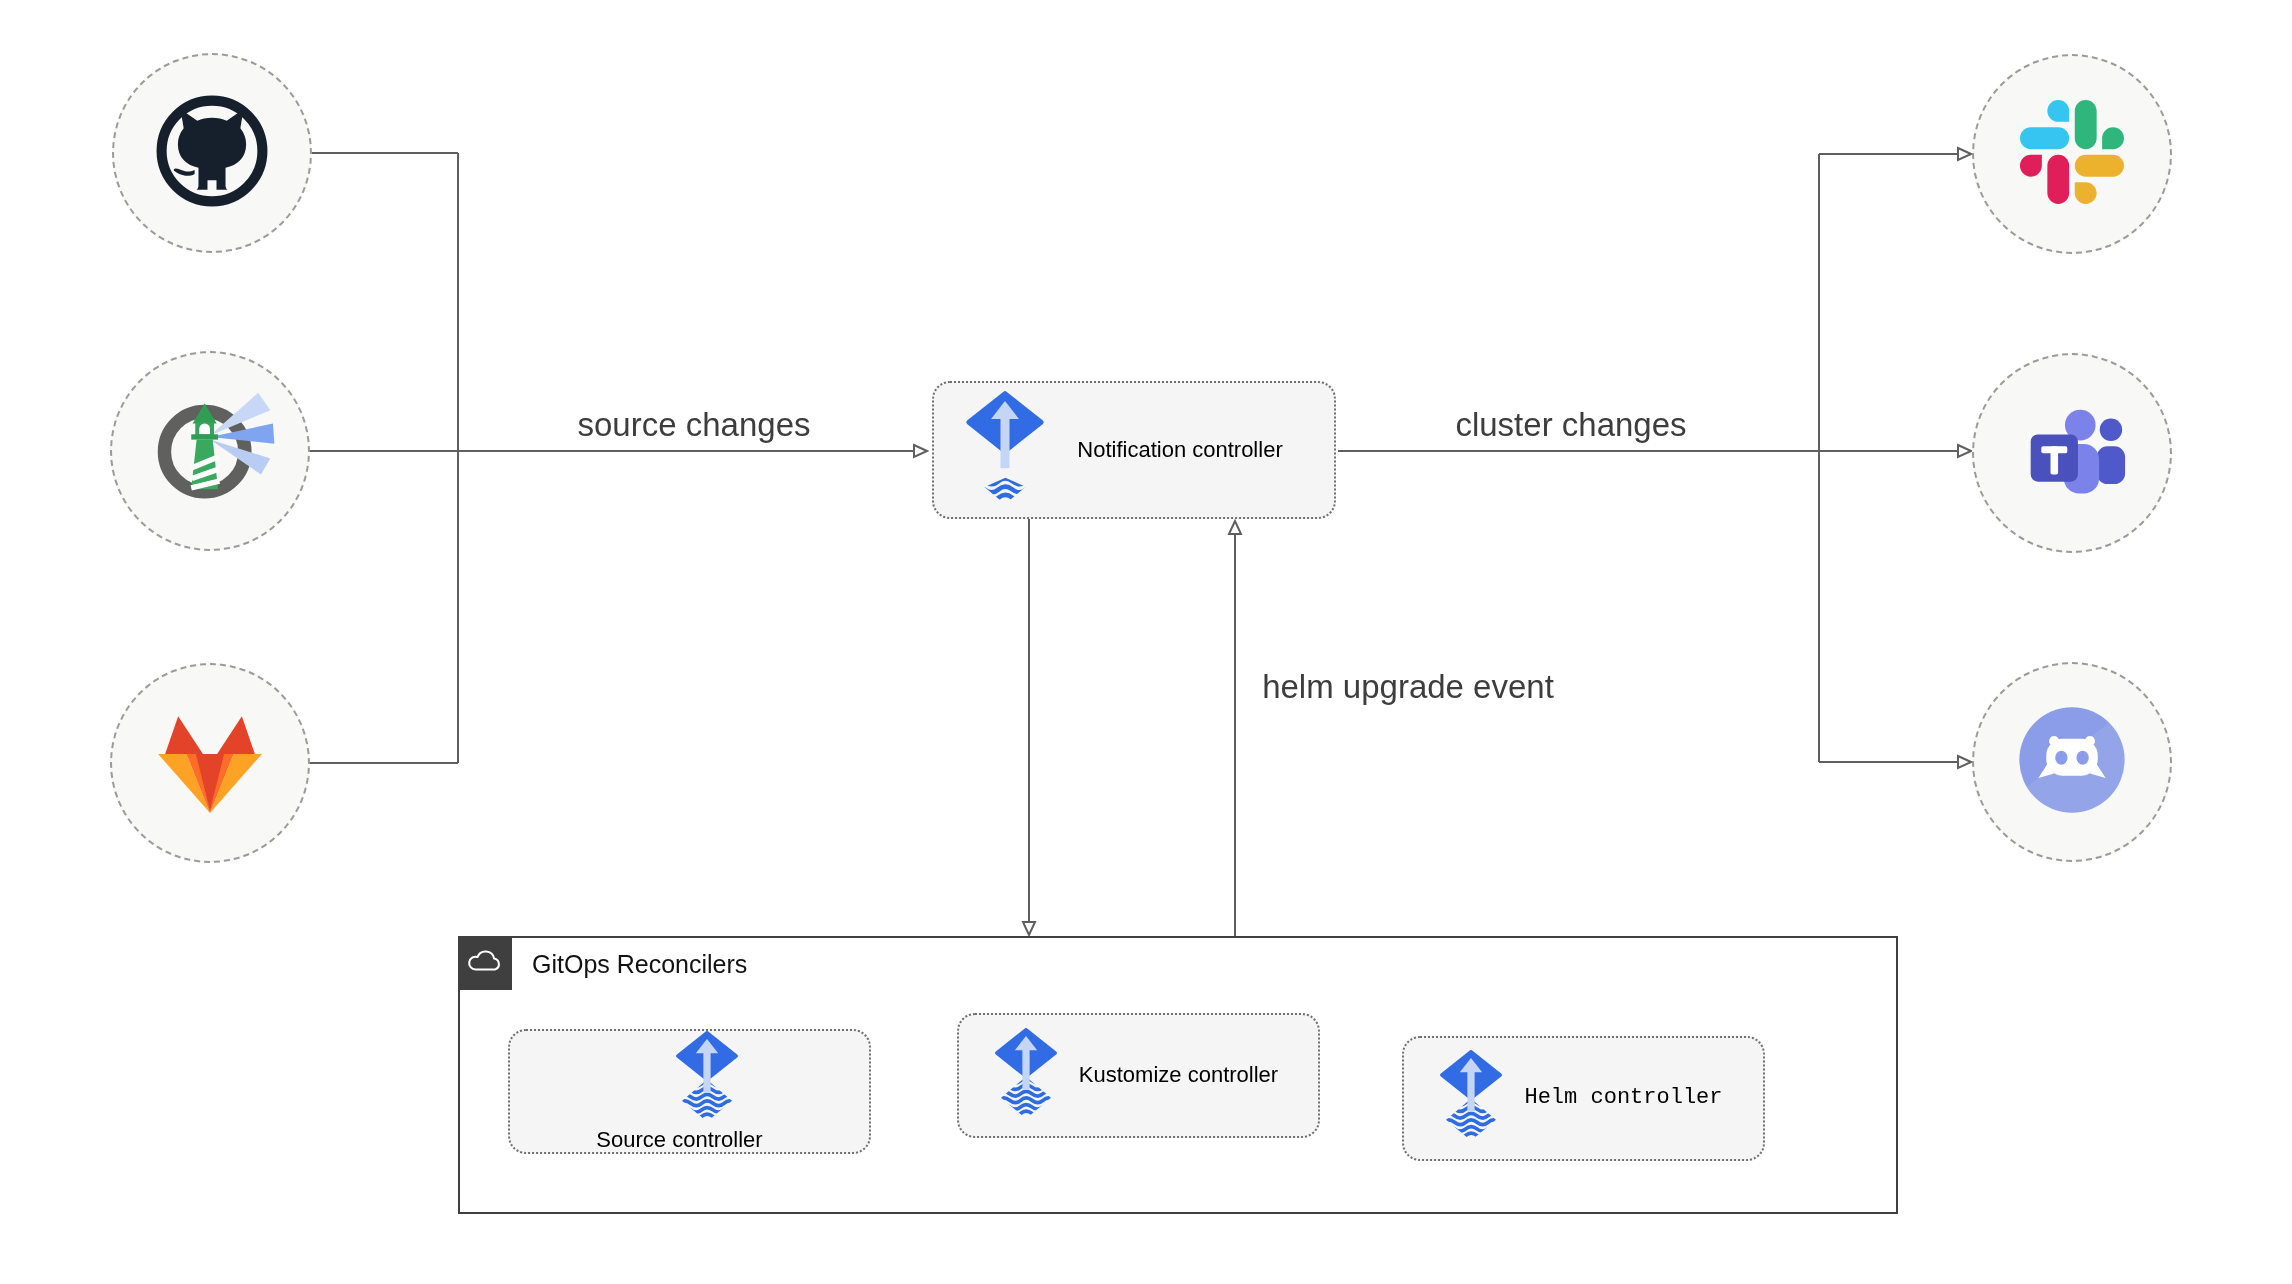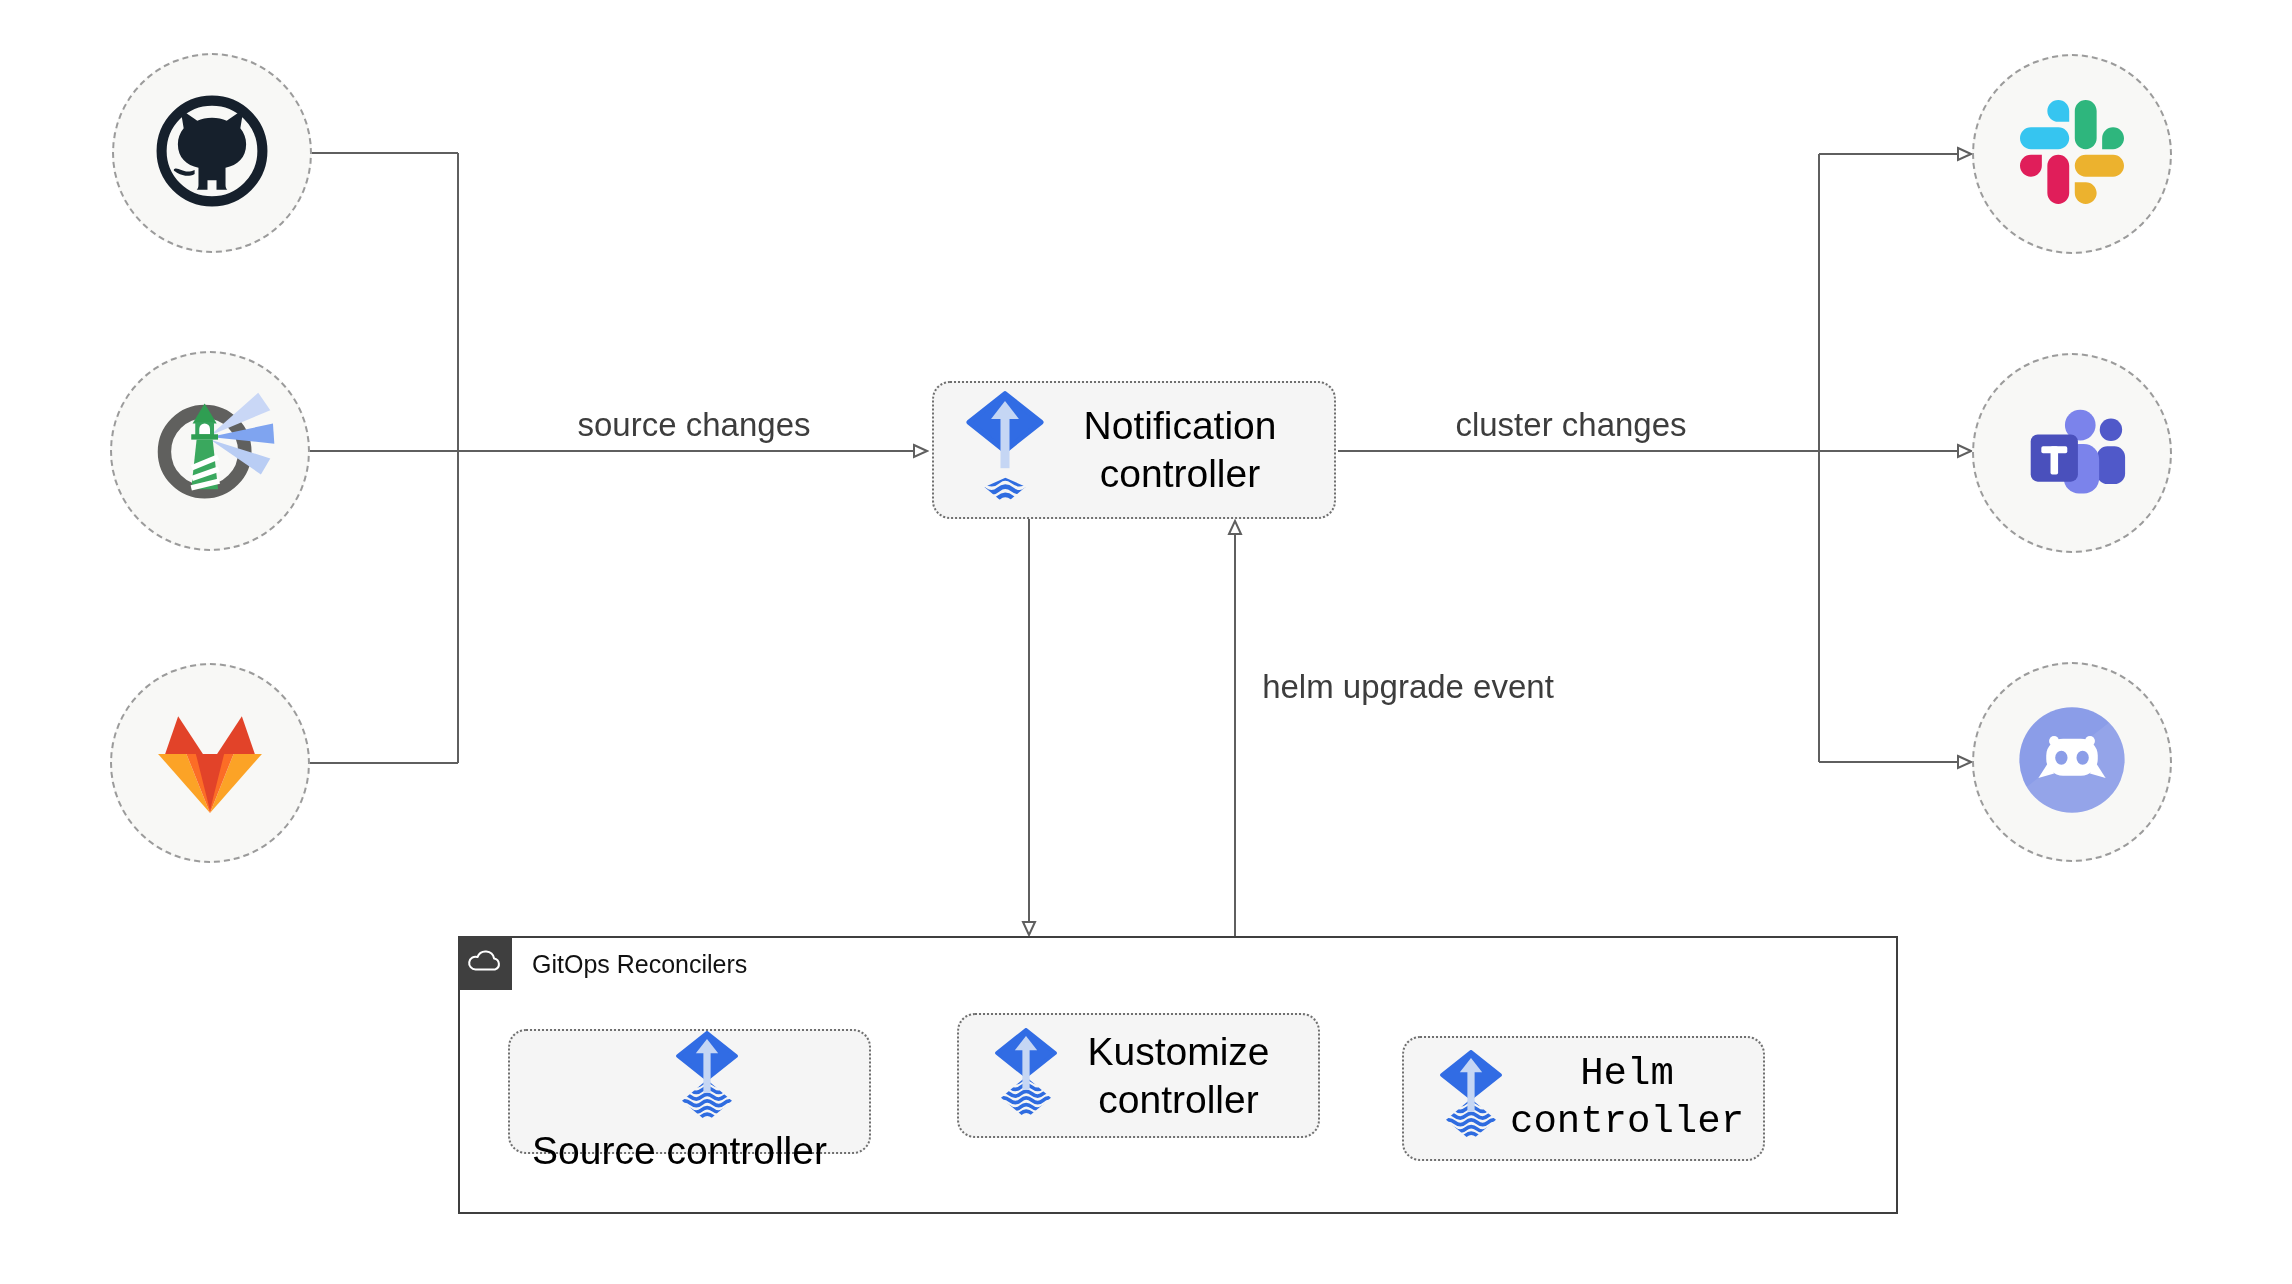--- a/index.html
+++ b/index.html
@@ -15,21 +15,21 @@
     border:2px dashed #9b9b9b;border-radius:50%;background:#f8f8f6;
     display:flex;align-items:center;justify-content:center;
   }
   .proc-node{
     position:absolute;box-sizing:border-box;background:#f5f5f5;
     border:2px dotted #6f6f6f;border-radius:18px;
     display:flex;align-items:center;
   }
   .proc-node .flux{flex:0 0 auto;}
   .proc-label{
-    flex:1;text-align:center;font-size:39px;line-height:1.22;color:#000000;
+    flex:1;text-align:center;font-size:22px;line-height:1.22;color:#000000;
     padding:0 26px 0 6px;
   }
   .edge-label{
     position:absolute;width:400px;text-align:center;
     font-size:33px;color:#3d3d3d;white-space:nowrap;
   }
   .group-box{
     position:absolute;left:458px;top:936px;width:1440px;height:278px;
     box-sizing:border-box;border:2px solid #3f3f3f;background:#ffffff;
   }

